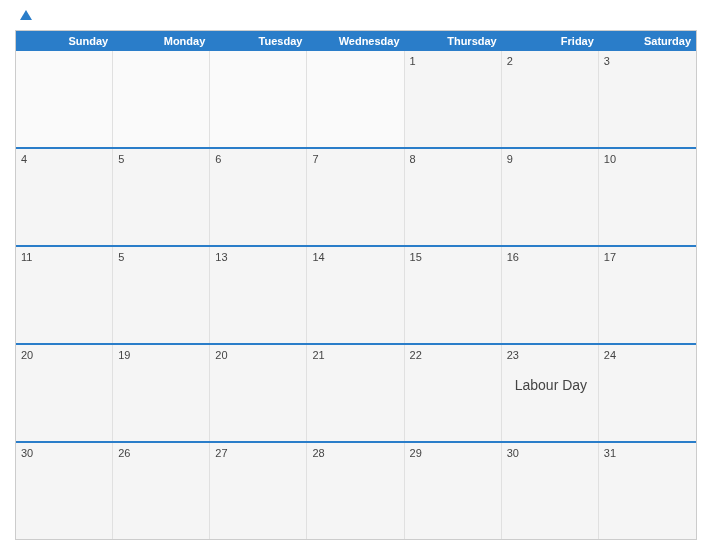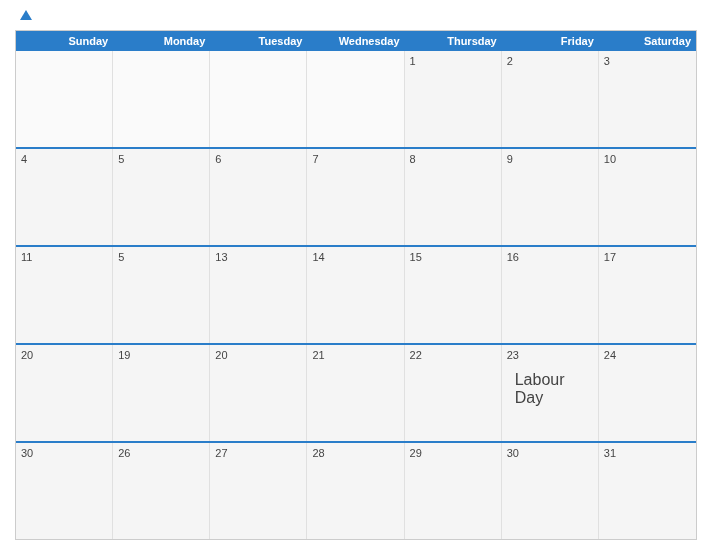--- a/index.html
+++ b/index.html
@@ -108,23 +108,23 @@
     }
     .day-cell.empty {
       background: #fafafa;
     }
     .day-number {
       font-size: 11px;
       color: #444;
       margin-bottom: 2px;
     }
     .event-label {
-      font-size: 16px;
+      font-size: 14px;
       color: #444;
-      margin-top: 8px;
+      margin-top: 14px;
       padding-left: 8px;
     }
   </style>
 </head>
 <body>
 
 <div class="page">
   <div class="header">
     <div class="logo">
       <span class="logo-text-general"></span>

